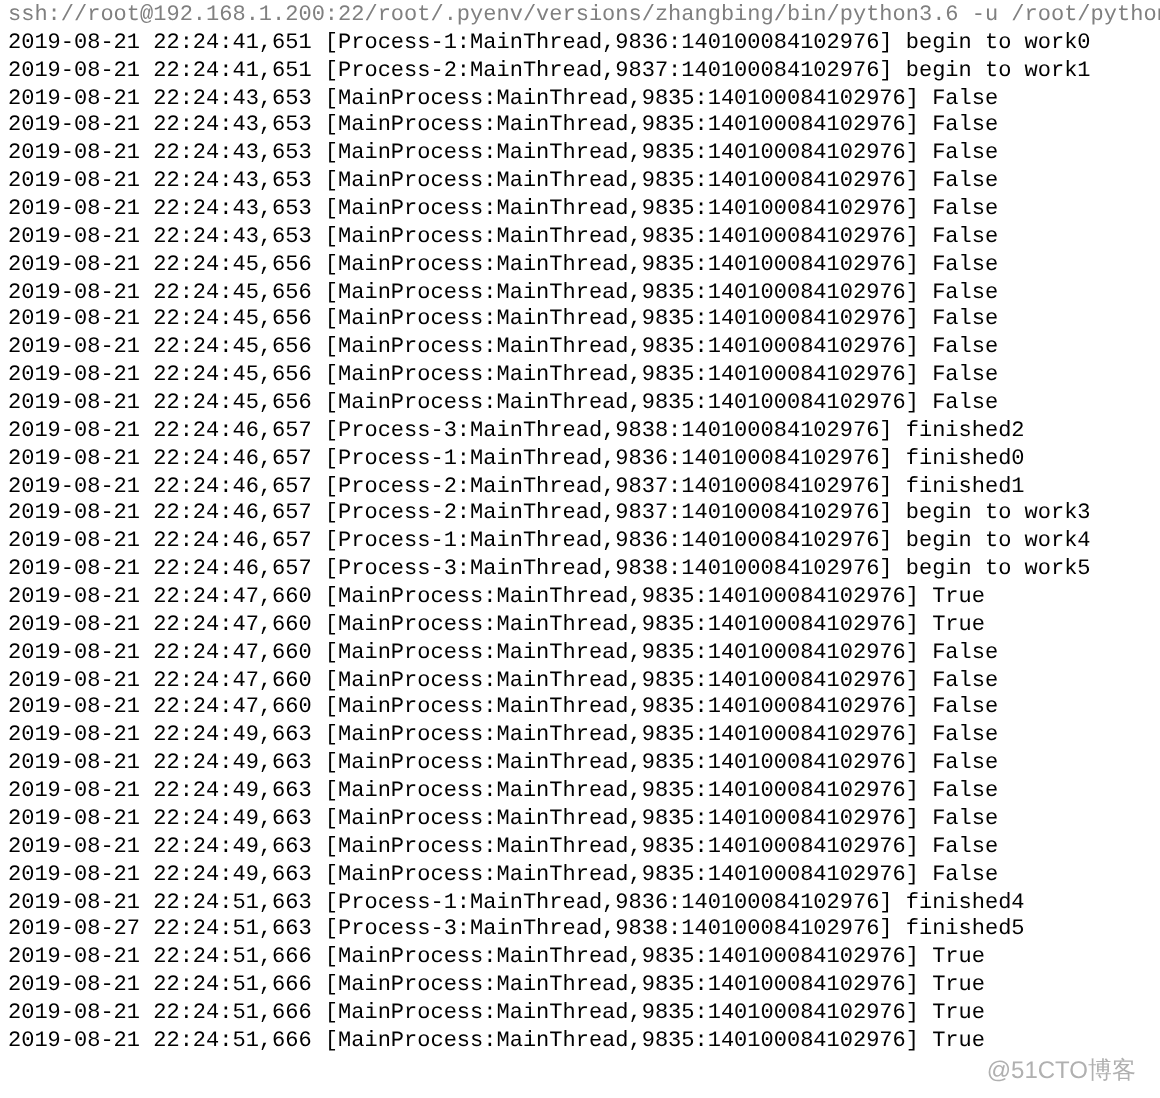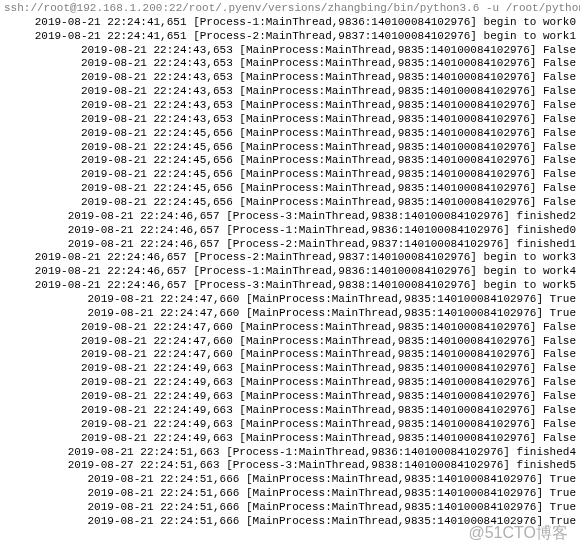--- a/index.html
+++ b/index.html
@@ -15,28 +15,27 @@
       line-height: 1.26;
       white-space: nowrap;
     }
     .ssh-header {
       color: #808080;
       padding: 2px 4px 0 4px;
     }
     .log-line {
       padding: 0 4px;
       color: #000000;
-      text-align: right;
     }
     .watermark {
       position: absolute;
       bottom: 6px;
       right: 12px;
       color: #b0b0b0;
-      font-size: 16px;
+      font-size: 12px;
       font-family: Arial, sans-serif;
     }
   </style>
 </head>
 <body>
 
 <div class="ssh-header">ssh://root@192.168.1.200:22/root/.pyenv/versions/zhangbing/bin/python3.6 -u /root/python3.5/test.p</div>
 
 <div id="log-container">
     <div class="log-line">2019-08-21 22:24:41,651   [Process-1:MainThread,9836:140100084102976] begin to work0</div>

